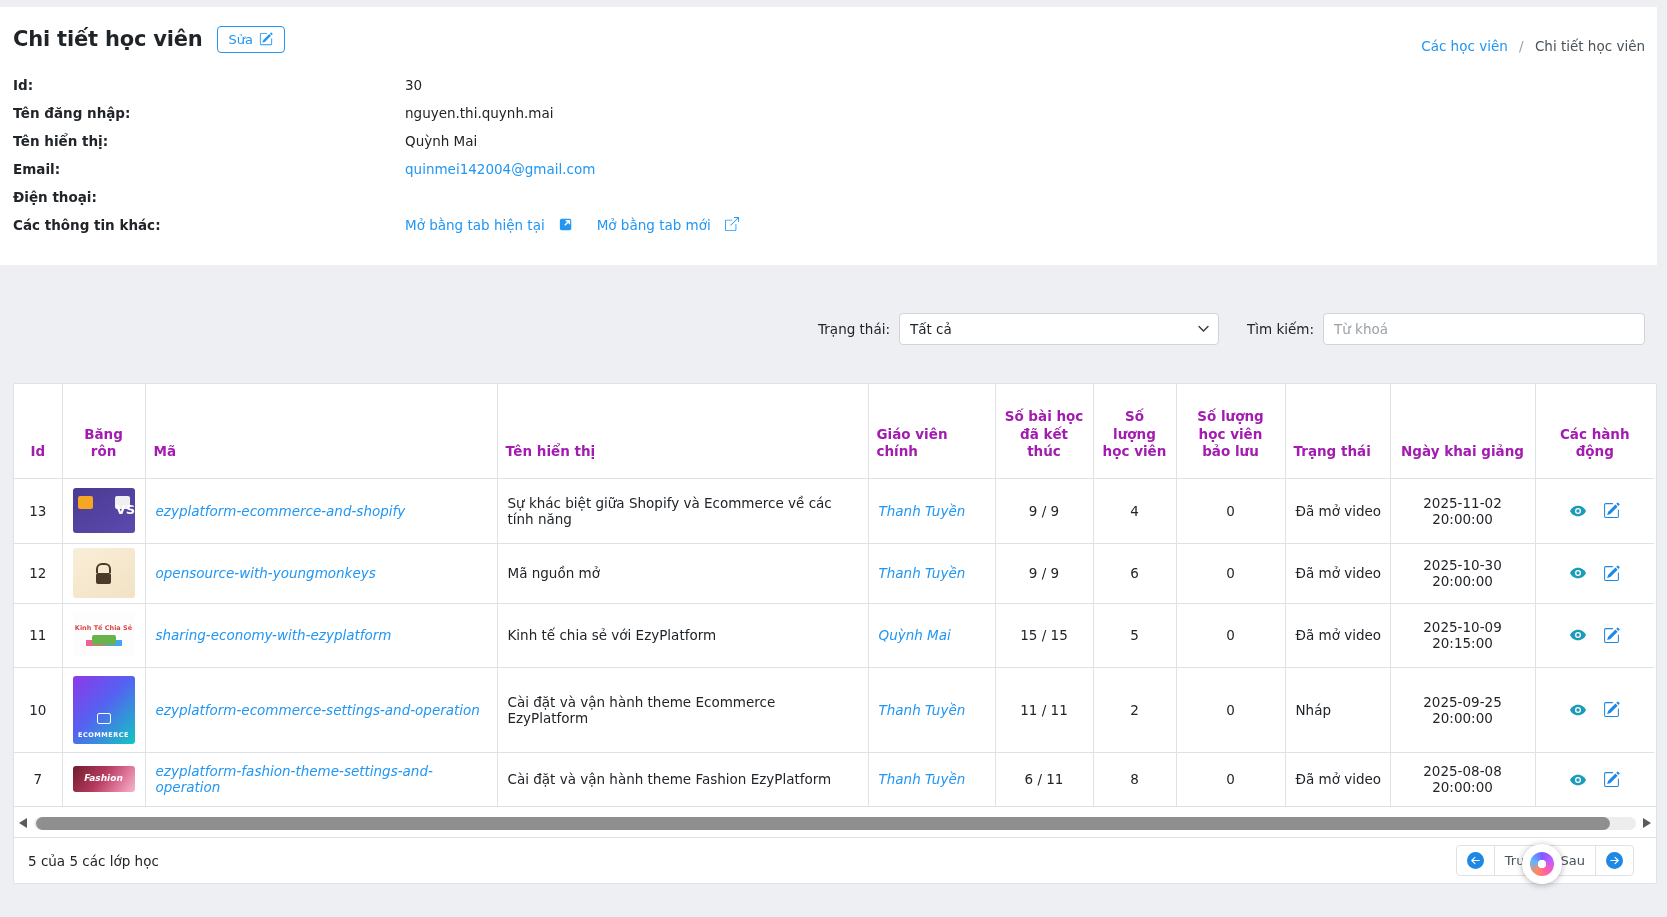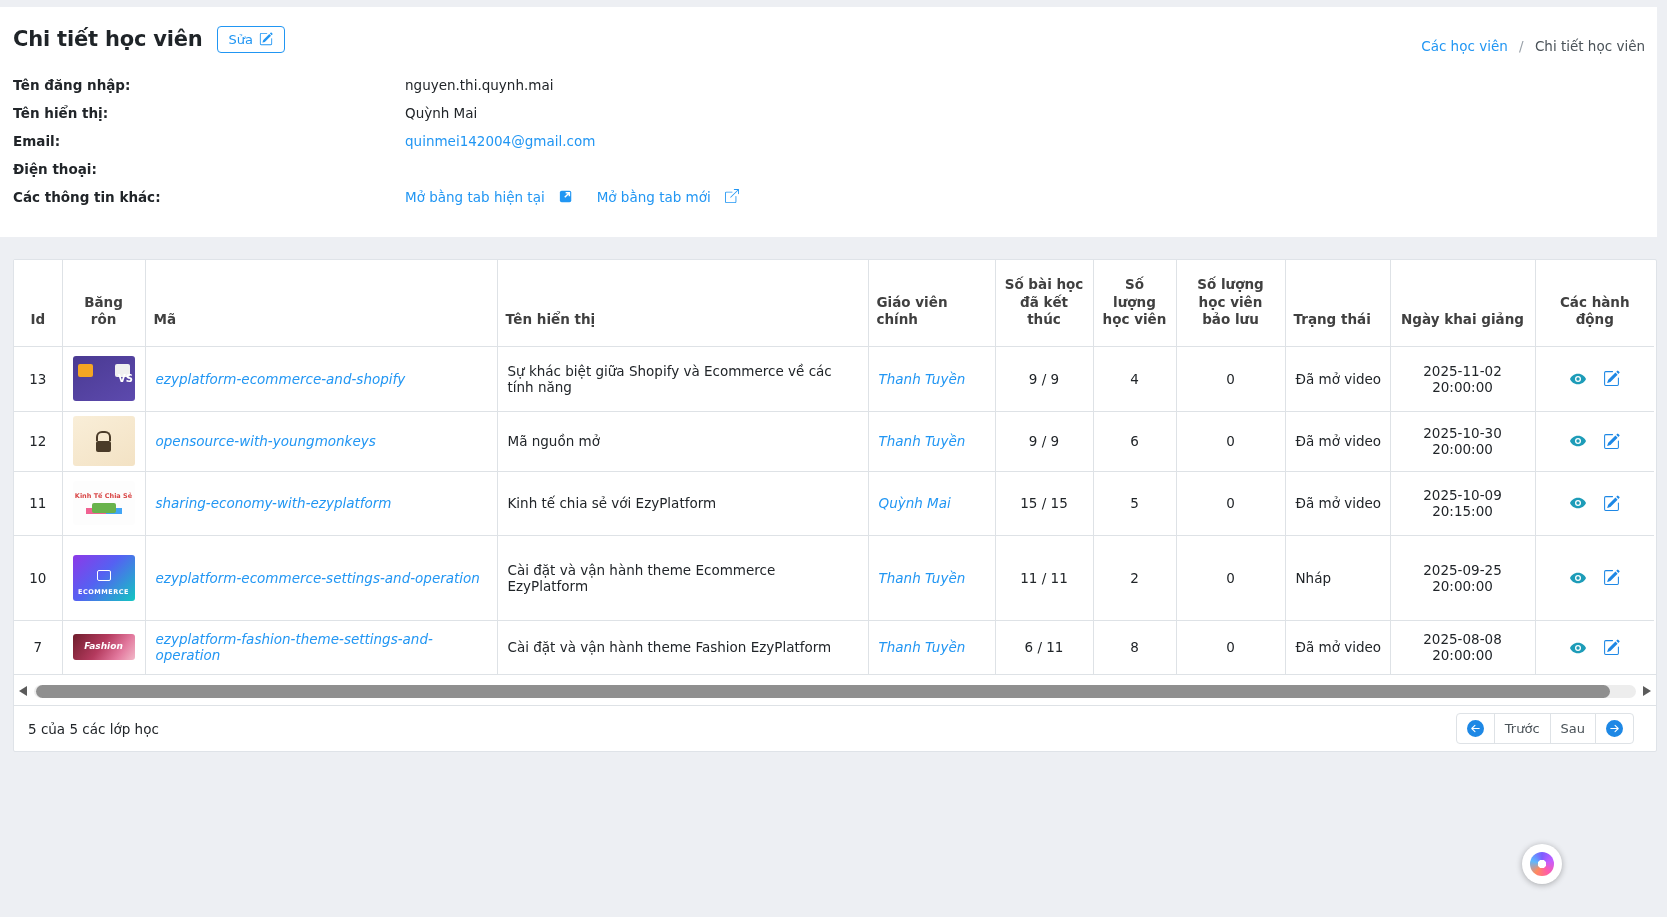--- a/index.html
+++ b/index.html
@@ -40,31 +40,31 @@
     font-family:inherit;}
   .chevron{position:absolute;right:9px;top:9px;pointer-events:none;}
   .search-input{width:300px;height:30px;border:1px solid #ced4da;border-radius:4px;padding:0 10px;
     font-size:13.5px;color:#212529;font-family:inherit;}
   .search-input::placeholder{color:#9aa1a8;}
   
   .table-card{background:#fff;border:1px solid #dfe3e8;border-radius:2px;margin:0 10px 0 13px;}
   .table-wrap{border-bottom:1px solid #dee2e6;}
   table{border-collapse:collapse;border-style:hidden;table-layout:fixed;width:1640px;font-size:13.5px;}
   th,td{border:1px solid #dee2e6;padding:4px 8px;overflow:hidden;}
-  th{font-weight:bold;vertical-align:bottom;padding-bottom:17px;padding-top:16px;height:62px;
-     box-sizing:border-box;line-height:1.3;color:#404040;background:#fff;}
+  th{font-weight:bold;vertical-align:bottom;padding-bottom:17px;padding-top:24px;height:62px;
+     box-sizing:border-box;line-height:1.3;color:#a21caf;background:#fff;}
   td{vertical-align:middle;color:#212529;}
   .ta-c{text-align:center;}
   .ta-l{text-align:left;}
   td.pad-l{padding-left:10px;}
   td a{color:#2196f3;font-style:italic;}
   .banner{display:inline-flex;flex-direction:column;align-items:center;justify-content:center;
     width:62px;border-radius:3px;font-weight:bold;overflow:hidden;position:relative;vertical-align:middle;}
   .banner .banner-label{position:relative;z-index:2;line-height:1.1;text-align:center;}
-  .banner.shopify-vs-ecommerce .banner-label{font-size:10px;margin-left:44px;}
+  .banner.shopify-vs-ecommerce .banner-label{font-size:13px;margin-left:44px;}
   .banner.shopify-vs-ecommerce::before,.banner.shopify-vs-ecommerce::after{
     content:"";position:absolute;top:8px;width:15px;height:13px;background:#f5a623;border-radius:2px;}
   .banner.shopify-vs-ecommerce::before{left:5px;}
   .banner.shopify-vs-ecommerce::after{right:5px;background:#f0f0f0;}
   .banner.opensource::before{content:"";width:11px;height:8px;border:2px solid #4a3b28;border-bottom:none;
     border-radius:6px 6px 0 0;}
   .banner.opensource::after{content:"";width:15px;height:11px;background:#4a3b28;border-radius:2px;}
   .banner.sharing-economy .banner-label{font-size:6.5px;}
   .banner.sharing-economy::after{content:"";width:24px;height:10px;background:#69b34c;border-radius:2px;
     margin-top:3px;box-shadow:-8px 3px 0 -2px #f06292,8px 3px 0 -2px #42a5f5;}
@@ -119,20 +119,26 @@
         </span>
       </button>
       <div class="breadcrumb">
         <a href="#">Các học viên</a>
         <span class="crumb-sep">/</span>
         <span>Chi tiết học viên</span>
       </div>
     </div>
     <div id="details">
         <div class="detail-row">
+          <span class="detail-label">Id:</span>
+          <div class="detail-value">
+            <span>30</span>
+          </div>
+        </div>
+        <div class="detail-row">
           <span class="detail-label">Tên đăng nhập:</span>
           <div class="detail-value">
             <span>nguyen.thi.quynh.mai</span>
           </div>
         </div>
         <div class="detail-row">
           <span class="detail-label">Tên hiển thị:</span>
           <div class="detail-value">
             <span>Quỳnh Mai</span>
           </div>
@@ -169,20 +175,35 @@
                   <path d="M16 .5a.5.5 0 0 0-.5-.5h-5a.5.5 0 0 0 0 1h3.793L6.146 9.146a.5.5 0 1 0 .708.708L15 1.707V5.5a.5.5 0 0 0 1 0v-5z"></path>
                 </svg>
               </span>
             </a>
           </div>
         </div>
       </div>
   </div>
 
   <div class="mid">
+    <div class="filter-row">
+      <span class="filter-label">Trạng thái:</span>
+      <span class="select-wrap">
+        <select class="status-select">
+          <option>Tất cả</option>
+        </select>
+        <span class="chevron">
+          <svg width="13" height="13" viewBox="0 0 16 16">
+              <path d="M2.5 5.5l5.5 5.5 5.5-5.5" stroke="#343a40" stroke-width="1.7" fill="none" stroke-linecap="round"></path>
+            </svg>
+        </span>
+      </span>
+      <span class="filter-label">Tìm kiếm:</span>
+      <input class="search-input" type="text" placeholder="Từ khoá" style="">
+    </div>
   </div>
 
   <div class="table-card">
     <div class="table-wrap">
       <table id="classes-table">
         <colgroup id="cols">
             <col style="width: 48px;">
             <col style="width: 83px;">
             <col style="width: 352px;">
             <col style="width: 371px;">
@@ -281,21 +302,21 @@
                   </svg>
                 </span><span class="action-btn">
                   <svg width="17" height="17" viewBox="0 0 16 16" fill="#1e88e5">
                     <path d="M15.502 1.94a.5.5 0 0 1 0 .706L14.459 3.69l-2-2L13.502.646a.5.5 0 0 1 .707 0l1.293 1.293zm-1.75 2.456-2-2L4.939 9.21a.5.5 0 0 0-.121.196l-.805 2.414a.25.25 0 0 0 .316.316l2.414-.805a.5.5 0 0 0 .196-.12l6.813-6.814z"></path>
                     <path d="M1 13.5A1.5 1.5 0 0 0 2.5 15h11a1.5 1.5 0 0 0 1.5-1.5v-6a.5.5 0 0 0-1 0v6a.5.5 0 0 1-.5.5h-11a.5.5 0 0 1-.5-.5v-11a.5.5 0 0 1 .5-.5H9a.5.5 0 0 0 0-1H2.5A1.5 1.5 0 0 0 1 2.5v11z"></path>
                   </svg>
                 </span></td>
             </tr>
             <tr style="height: 85px;">
               <td class="ta-c">10</td>
-              <td class="ta-c"><div class="banner ecommerce" style="background: linear-gradient(135deg, rgb(141, 57, 232) 0%, rgb(85, 97, 242) 45%, rgb(18, 199, 193) 100%); color: rgb(255, 255, 255); height: 46px; align-items: center;">
+              <td class="ta-c"><div class="banner ecommerce" style="background: linear-gradient(135deg, rgb(141, 57, 232) 0%, rgb(85, 97, 242) 45%, rgb(18, 199, 193) 100%); color: rgb(255, 255, 255); height: 68px; align-items: center;">
                   <span class="banner-label">ECOMMERCE</span>
                 </div></td>
               <td class="ta-l pad-l"><a href="#">ezyplatform-ecommerce-settings-and-operation</a></td>
               <td class="ta-l pad-l">Cài đặt và vận hành theme Ecommerce EzyPlatform</td>
               <td class="ta-l pad-l"><a href="#">Thanh Tuyền</a></td>
               <td class="ta-c">11 / 11</td>
               <td class="ta-c">2</td>
               <td class="ta-c">0</td>
               <td class="ta-l pad-l">Nháp</td>
               <td class="ta-c">2025-09-25 20:00:00</td>

